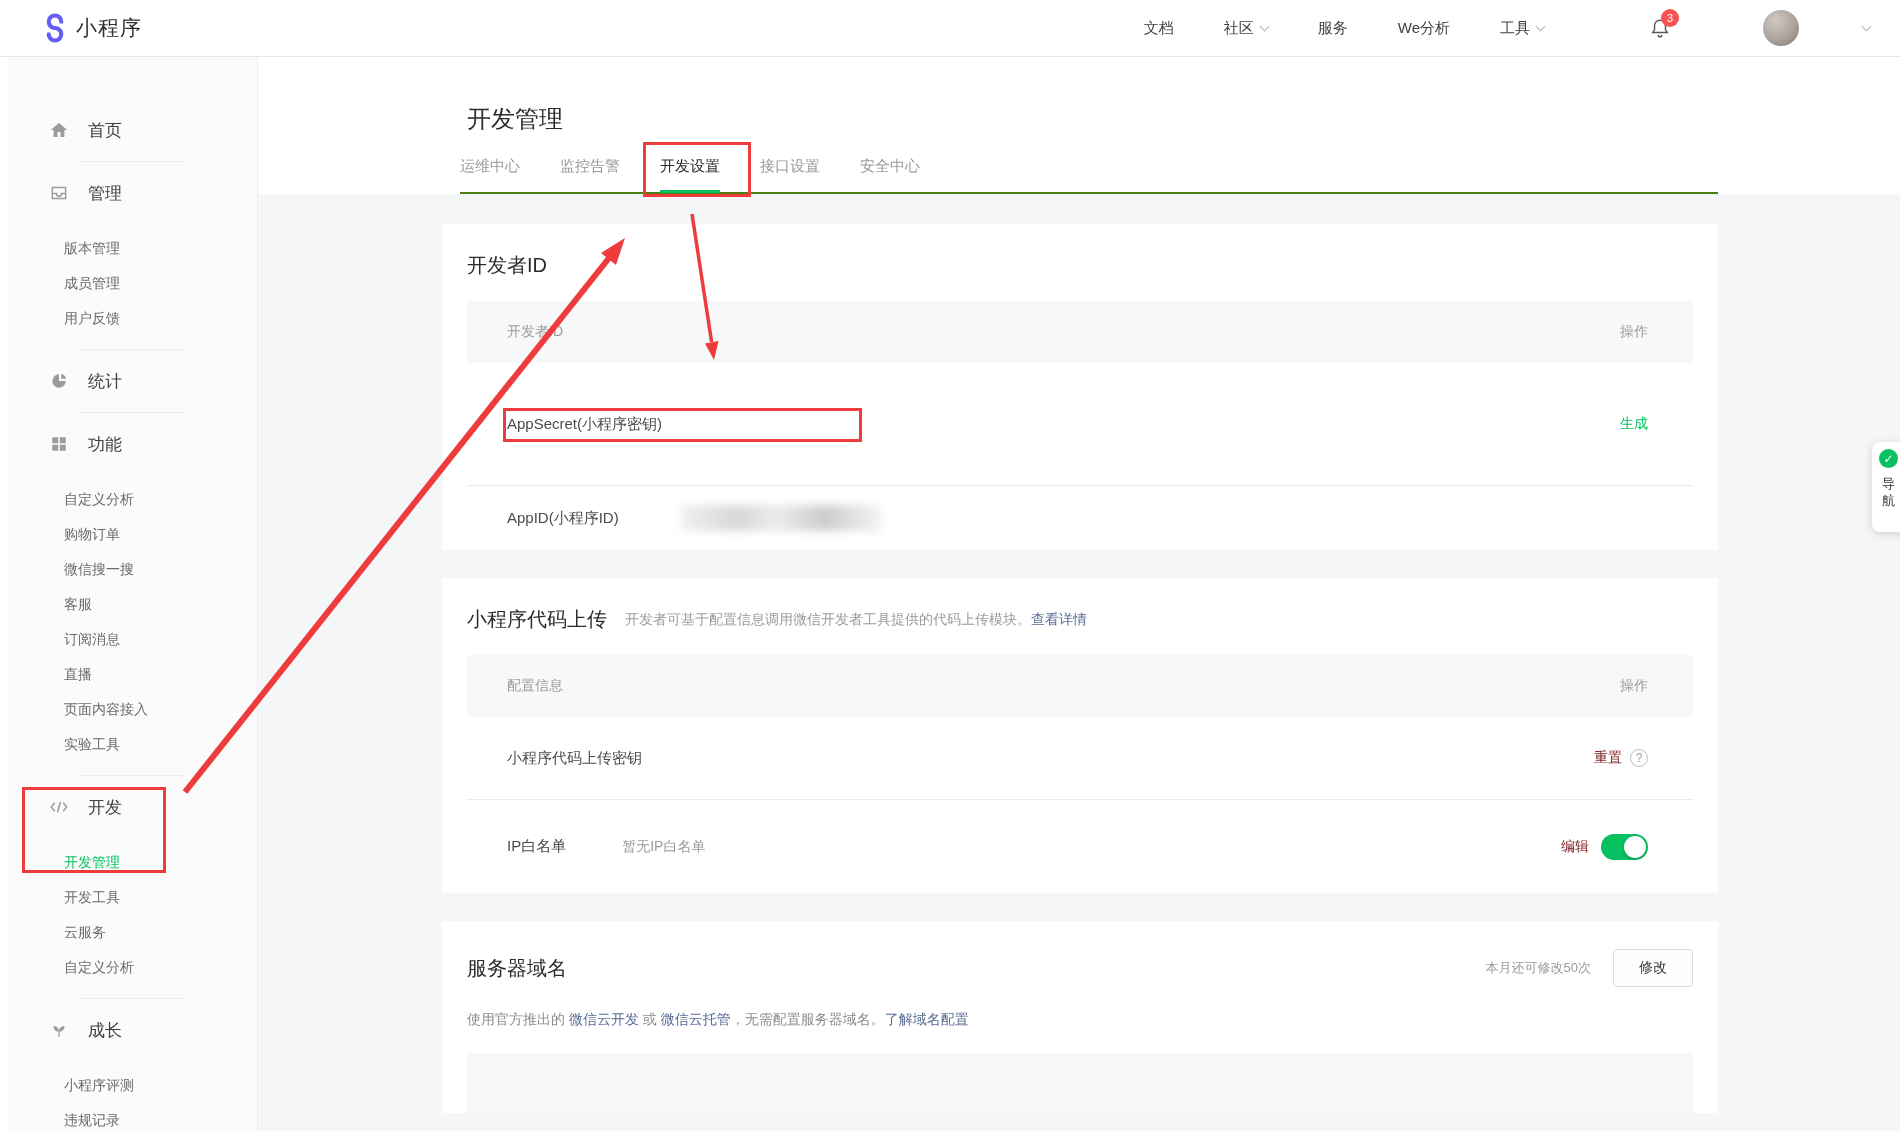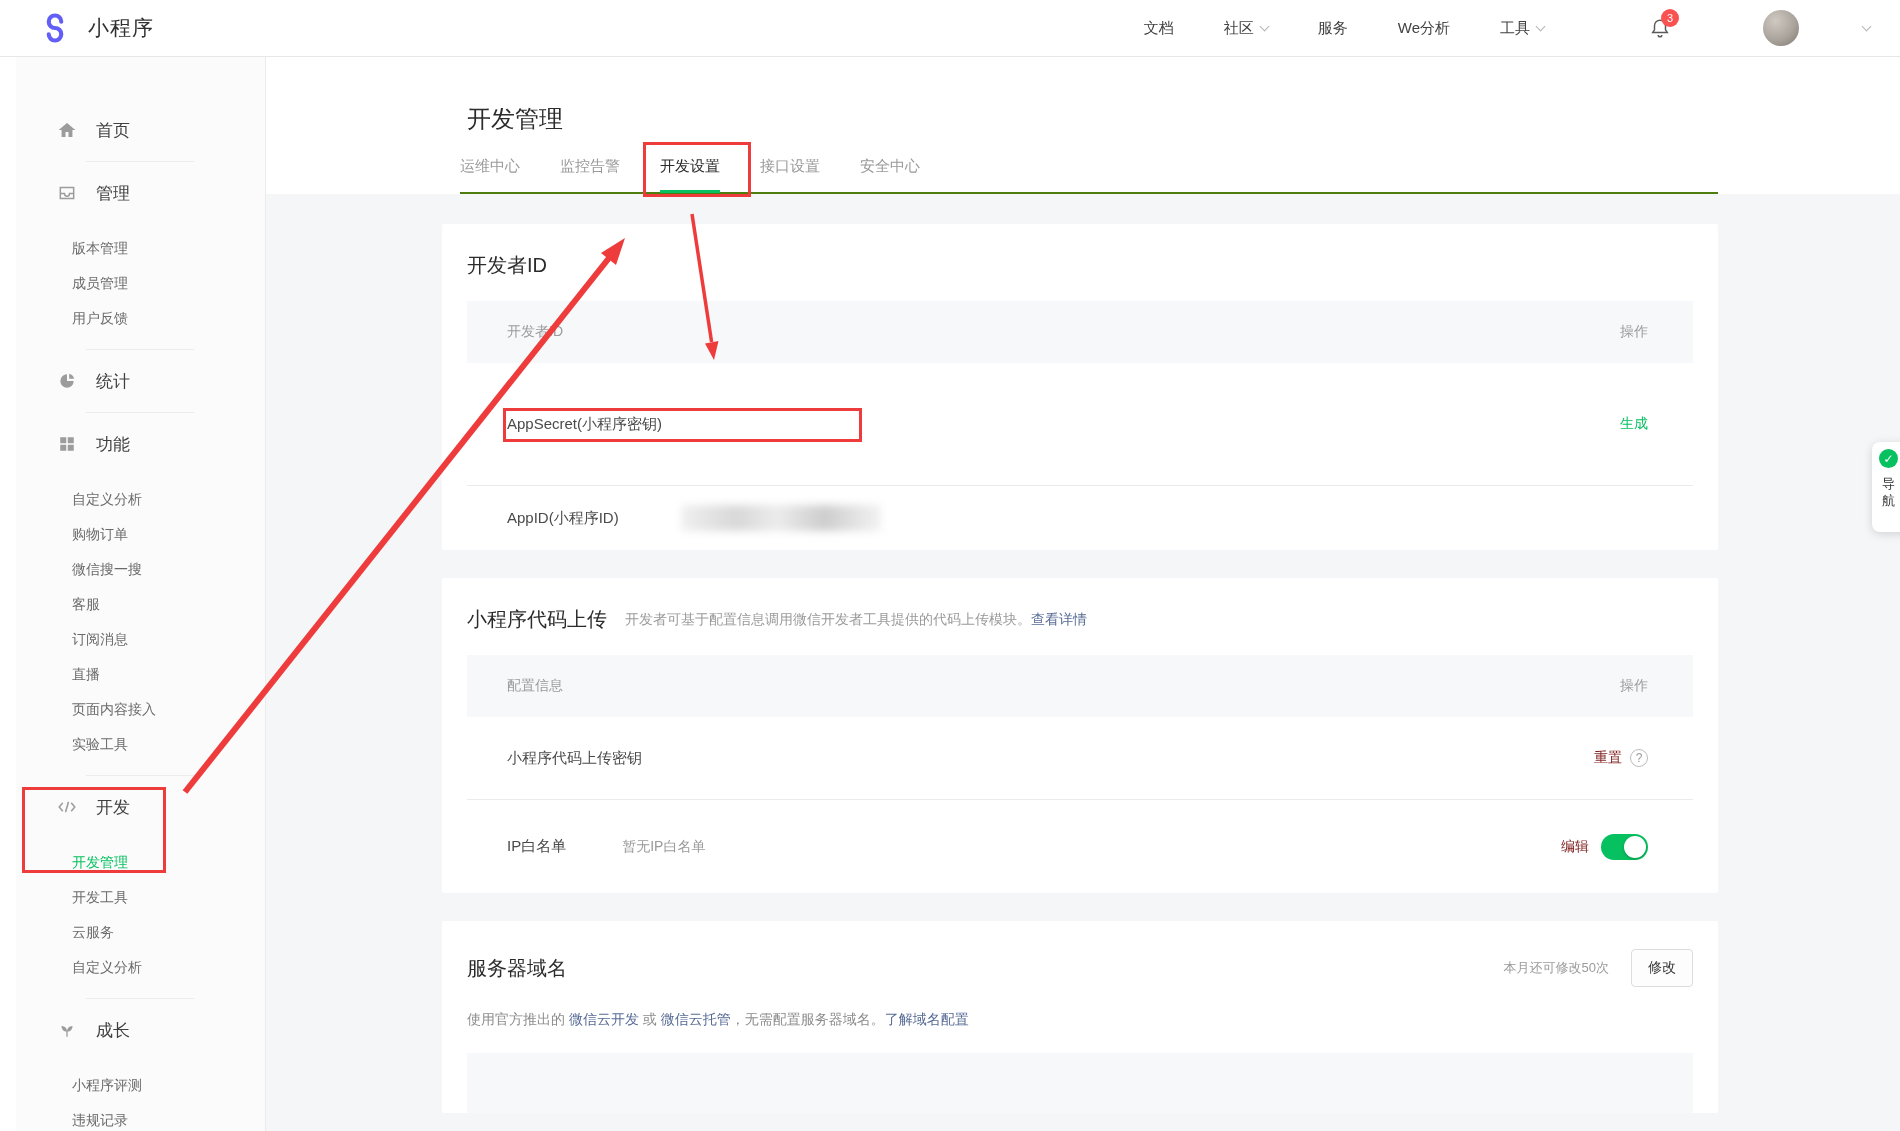--- a/index.html
+++ b/index.html
@@ -3,35 +3,35 @@
 <meta charset="utf-8">
 <style>
   * { margin:0; padding:0; box-sizing:border-box; }
   html,body { width:1900px; height:1131px; overflow:hidden; background:#fff;
     font-family:"Liberation Sans","DejaVu Sans",sans-serif; color:#353535; }
   body { position:relative; }
 
   
   .topbar { position:absolute; left:0; top:0; width:1900px; height:57px; background:#fff;
     border-bottom:1px solid #e7e7e7; display:flex; align-items:center; padding:0 30px 0 40px; z-index:20; }
-  .logo { display:flex; align-items:center; gap:18px; }
+  .logo { display:flex; align-items:center; gap:6px; }
   .logo-text { font-size:21px; color:#2f2f2f; letter-spacing:1px; }
   .topnav { margin-left:auto; display:flex; align-items:center; gap:50px; font-size:15px; color:#424242; }
   .topnav-item { display:flex; align-items:center; cursor:pointer; }
   .chev { width:7px; height:7px; border-right:1.5px solid #b5b5b5; border-bottom:1.5px solid #b5b5b5;
     transform:rotate(45deg); margin-left:7px; margin-bottom:4px; }
   .bell-wrap { position:relative; margin-left:55px; cursor:pointer; }
   .badge { position:absolute; top:-8px; left:12px; min-width:18px; height:18px; border-radius:9px;
     background:#fa5151; color:#fff; font-size:11px; display:flex; align-items:center; justify-content:center; padding:0 4px; }
   .avatar { width:36px; height:36px; border-radius:50%; margin-left:42px;
     background:radial-gradient(circle at 35% 30%, #cfc9c2 0%, #aba49c 55%, #7e776f 100%); cursor:pointer; }
   .avatar-chev { margin-left:14px; }
 
   
-  .sidebar { position:absolute; left:16px; top:57px; bottom:0; width:250px; background:#fbfbfb;
+  .sidebar { position:absolute; left:8px; top:57px; bottom:0; width:250px; background:#fbfbfb;
     border-right:1px solid #ececec; padding-top:55px; z-index:10; }
   .side-head { height:36px; display:flex; align-items:center; gap:18px; padding-left:40px;
     font-size:17px; color:#404040; cursor:pointer; }
   .sicon { width:22px; height:22px; display:flex; align-items:center; justify-content:center; }
   .side-sub { height:35px; display:flex; align-items:center; padding-left:56px;
     font-size:14px; color:#6b6b6b; cursor:pointer; }
   .side-sub.first { margin-top:20px; }
   .side-sub.active { color:#07c160; }
   .side-div { border-top:1px solid #ececec; width:108px; margin:13px 0 13px 70px; }
 
@@ -66,21 +66,21 @@
   .action-link { color:#7f1d1d; font-size:14px; cursor:pointer; }
   .help-circle { width:18px; height:18px; border:1px solid #bdbdbd; border-radius:50%; color:#9b9b9b;
     font-size:12px; display:flex; align-items:center; justify-content:center; margin-left:8px; cursor:pointer; }
   .muted { color:#9a9a9a; font-size:14px; margin-left:56px; }
   .toggle { width:47px; height:26px; border-radius:13px; background:#07c160; position:relative;
     margin-left:12px; cursor:pointer; }
   .toggle .knob { position:absolute; top:2px; right:2px; width:22px; height:22px; border-radius:50%;
     background:#fff; box-shadow:0 1px 3px rgba(0,0,0,.25); }
   .quota { font-size:13px; color:#9a9a9a; margin-left:auto; }
   .btn { margin-left:22px; background:#fdfdfd; border:1px solid #dcdcdc; border-radius:4px;
-    font-size:14px; color:#353535; padding:9px 16px; cursor:pointer; }
+    font-size:14px; color:#353535; padding:9px 25px; cursor:pointer; }
   .srv-desc { font-size:14px; color:#8c8c8c; padding:2px 0 24px; }
   .footer-bar { background:#f7f8fa; height:60px; }
 
   
   .annot { position:absolute; border:3px solid #ee3c3c; z-index:50; pointer-events:none; }
   #annot-svg { position:absolute; left:0; top:0; z-index:49; pointer-events:none; }
 
   
   .float-nav { position:absolute; left:1872px; top:442px; width:52px; height:90px; background:#fff;
     border-radius:8px 0 0 8px; box-shadow:0 2px 10px rgba(0,0,0,.15); z-index:30;

